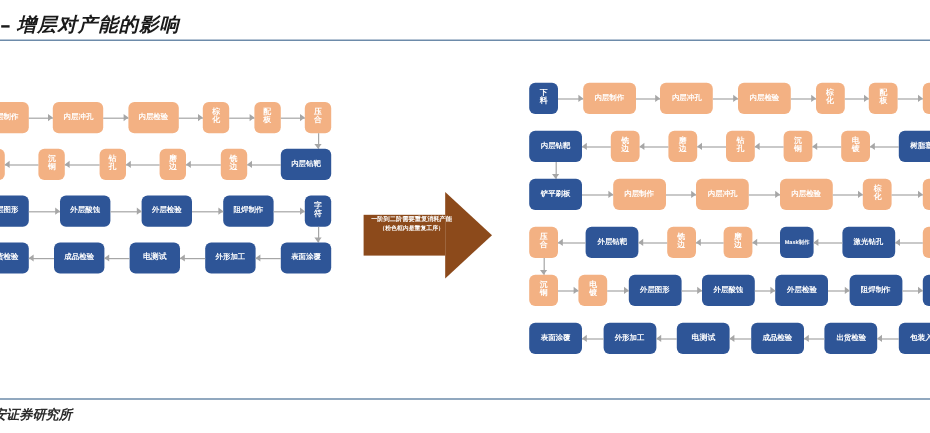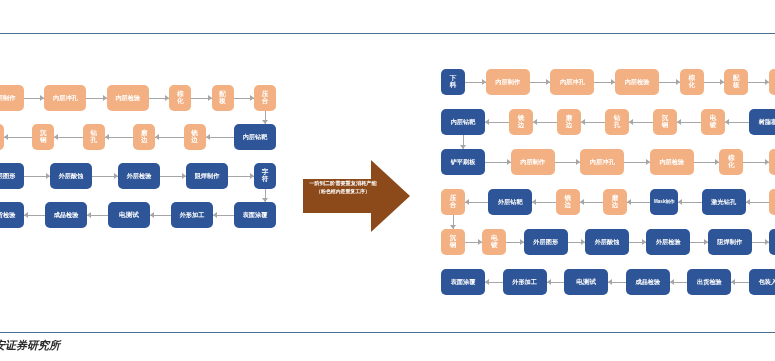--- a/index.html
+++ b/index.html
@@ -89,20 +89,24 @@
     text-align:center;line-height:1.5;
     letter-spacing:0px;
   }
   .big-arrow-label .l2{font-size:4.9px;}
 </style>
 </head>
 <body>
 
 <div class="slide">
 
+  <div class="title-row">
+    <div class="title-bullet"></div>
+    <div class="title-text">增层对产能的影响</div>
+  </div>
   <div class="title-rule"></div>
 
   <div id="left-flow">
       <div class="node pink" style="left:-18.0px;top:85px;width:42px;height:26px;font-size:6.2px;">
         <span>内层制作</span>
       </div>
       <div class="node pink" style="left:44.4px;top:85px;width:42px;height:26px;font-size:6.2px;">
         <span>内层冲孔</span>
       </div>
       <div class="node pink" style="left:106.8px;top:85px;width:42px;height:26px;font-size:6.2px;">

